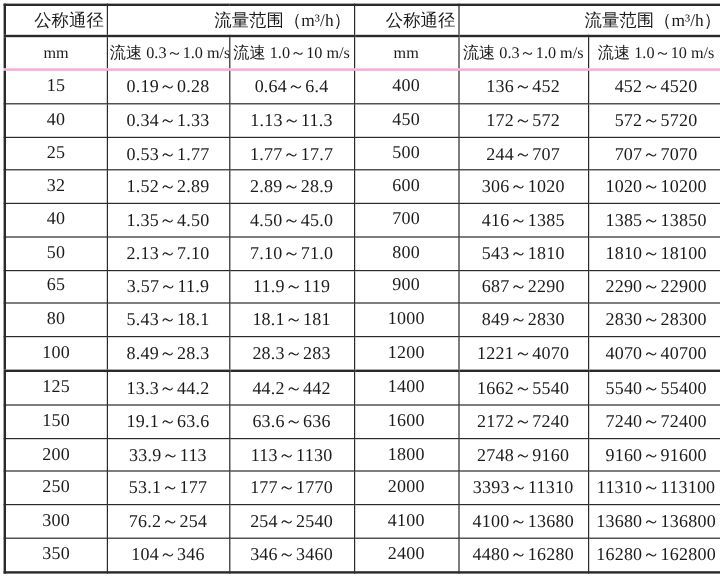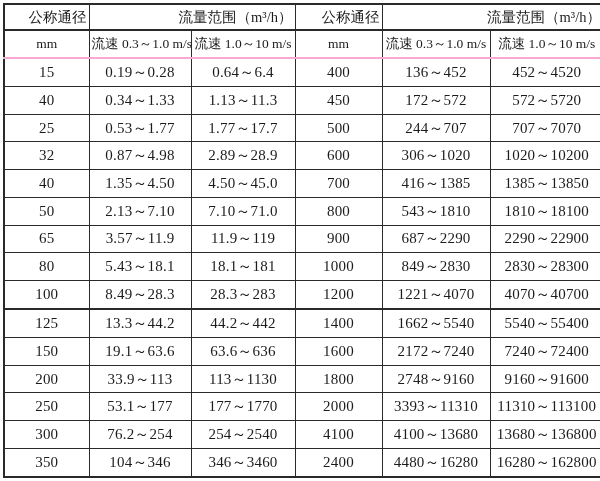--- a/index.html
+++ b/index.html
@@ -93,21 +93,21 @@
       <tr>
         <td>25</td>
         <td>0.53～1.77</td>
         <td>1.77～17.7</td>
         <td>500</td>
         <td>244～707</td>
         <td>707～7070</td>
       </tr>
       <tr>
         <td>32</td>
-        <td>0.87～4.98</td>
+        <td>1.52～2.89</td>
         <td>2.89～28.9</td>
         <td>600</td>
         <td>306～1020</td>
         <td>1020～10200</td>
       </tr>
       <tr>
         <td>40</td>
         <td>1.35～4.50</td>
         <td>4.50～45.0</td>
         <td>700</td>

